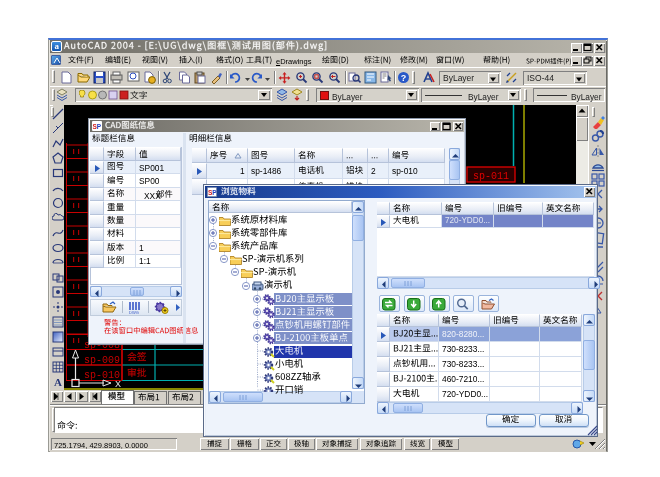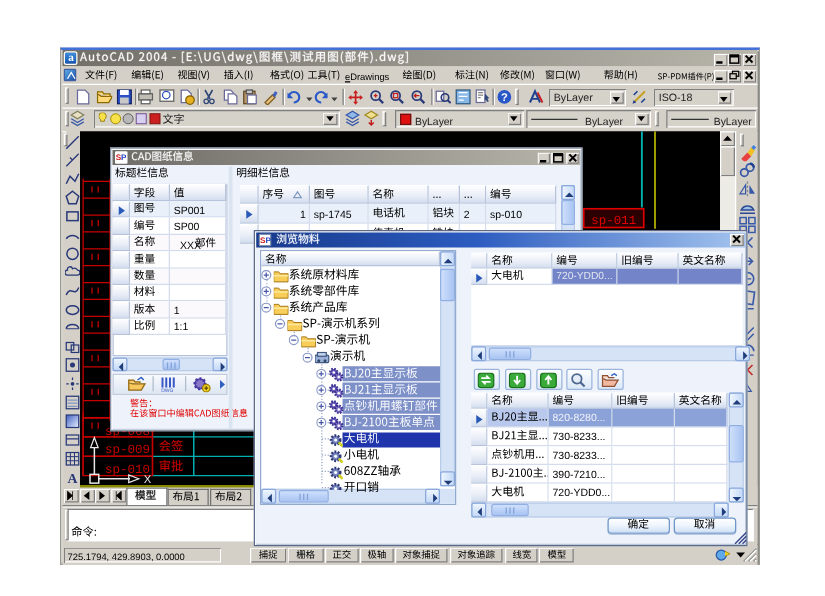--- a/index.html
+++ b/index.html
@@ -363,21 +363,21 @@
     </svg>
   </div>
 <div style="position:absolute;left:504.5px;top:71px;width:13px;height:13px;overflow:hidden;">
     <svg width="13" height="13">
       <path d="M2 11 L11 2" stroke="#c8a020" stroke-width="1.5"></path>
       <path d="M2 5 l3-3 M8 11 l3-3" stroke="#204090" stroke-width="1.3"></path>
       <path d="M1 12 l3-1 -2-2z" fill="#204090"></path>
     </svg>
   </div>
 <div style="position:absolute;left:523px;top:71px;width:64px;height:14px;background:#d5d2ca;box-shadow:inset 1px 1px 0 #808080,inset -1px -1px 0 #fff;">
-    <div style="font:8.5px 'Liberation Sans';color:#222;margin:1.75px 0 0 4px">ISO-18</div>
+    <div style="font:8.5px 'Liberation Sans';color:#222;margin:1.75px 0 0 4px">ISO-44</div>
   </div>
 <div style="position:absolute;left:574px;top:73px;width:11px;height:10px;background:#d4d0c8;box-shadow:inset 1px 1px 0 #fff,inset -1px -1px 0 #808080;">
     <svg width="9" height="8" style="margin:1.5px 0 0 1px">
       <path d="M1 2.5 h6 l-3 4z" fill="#000"></path>
     </svg>
   </div>
 <div style="position:absolute;left:50px;top:86px;width:556px;height:18px;background:#d4d0c8;border-top:1px solid #fff;"></div>
 <div style="position:absolute;left:52px;top:89px;width:3px;height:12px;border-left:1px solid #fff;border-top:1px solid #fff;border-right:1px solid #808080;border-bottom:1px solid #808080;"></div>
 <div style="position:absolute;left:56px;top:88px;width:13px;height:14px;overflow:hidden;">
     <svg width="13" height="14">
@@ -1066,21 +1066,21 @@
 <div style="position:absolute;left:192px;top:163px;width:15px;height:16px;background:linear-gradient(180deg,#fdfdfe 0%,#e8edf6 60%,#d4def0 100%);border-right:1px solid #b6c3da;border-bottom:1px solid #b6c3da;border-top:1px solid #fff;padding:2.7px 0 0 3px;"></div>
 <div style="position:absolute;left:194px;top:166px">
     <svg width="7" height="9" style="margin:1px 0 0 2px">
       <path d="M1 1 v7 l5-3.5z" fill="#2858b8"></path>
     </svg>
   </div>
 <div style="position:absolute;left:207px;top:163px;width:41px;height:16px;background:#e9f0fa;border-right:1px solid #d2dcec;border-bottom:1px solid #d2dcec;padding:2.8px 0 0 33px;overflow:hidden;">
     <div style="font:8.4px 'Liberation Sans';color:#000">1</div>
   </div>
 <div style="position:absolute;left:248px;top:163px;width:47px;height:16px;background:#e9f0fa;border-right:1px solid #d2dcec;border-bottom:1px solid #d2dcec;padding:2.8px 0 0 3px;overflow:hidden;">
-    <div style="font:8.4px 'Liberation Sans';color:#000">sp-1745</div>
+    <div style="font:8.4px 'Liberation Sans';color:#000">sp-1486</div>
   </div>
 <div style="position:absolute;left:295px;top:163px;width:48px;height:16px;background:#e9f0fa;border-right:1px solid #d2dcec;border-bottom:1px solid #d2dcec;padding:2.7px 0 0 3px;overflow:hidden;">
     <svg style=";overflow:visible" width="26" height="11">
       <g fill="#000" transform="translate(0 7.22) scale(8.6)">
         <use href="#q7535" x="0.0"></use>
         <use href="#q8bdd" x="1.0"></use>
         <use href="#q673a" x="2.0"></use>
       </g>
     </svg>
   </div>
@@ -1685,21 +1685,21 @@
         <use href="#q30" x="2.649"></use>
         <use href="#q30" x="3.204"></use>
         <use href="#q4e3b" x="3.759"></use>
         <use href="#q2e" x="4.759"></use>
         <use href="#q2e" x="5.037"></use>
         <use href="#q2e" x="5.315"></use>
       </g>
     </svg>
   </div>
 <div style="position:absolute;left:439px;top:372px;width:51px;height:15px;background:#fff;border-right:1px solid #d2dcec;border-bottom:1px solid #d2dcec;padding:2.3px 0 0 3px;overflow:hidden;">
-    <div style="font:8.4px 'Liberation Sans';color:#000">390-7210...</div>
+    <div style="font:8.4px 'Liberation Sans';color:#000">460-7210...</div>
   </div>
 <div style="position:absolute;left:490px;top:372px;width:50px;height:15px;background:#fff;border-right:1px solid #d2dcec;border-bottom:1px solid #d2dcec;padding:2.2px 0 0 3px;overflow:hidden;"></div>
 <div style="position:absolute;left:540px;top:372px;width:42px;height:15px;background:#fff;border-right:1px solid #d2dcec;border-bottom:1px solid #d2dcec;padding:2.2px 0 0 3px;overflow:hidden;"></div>
 <div style="position:absolute;left:377px;top:387px;width:13px;height:15px;background:linear-gradient(180deg,#fdfdfe 0%,#e8edf6 60%,#d4def0 100%);border-right:1px solid #b6c3da;border-bottom:1px solid #b6c3da;border-top:1px solid #fff;padding:2.2px 0 0 3px;"></div>
 <div style="position:absolute;left:390px;top:387px;width:49px;height:15px;background:#fff;border-right:1px solid #d2dcec;border-bottom:1px solid #d2dcec;padding:2.0999999999999996px 0 0 3px;overflow:hidden;">
     <svg style=";overflow:visible" width="27" height="11">
       <g fill="#000" transform="translate(0 7.39) scale(8.8)">
         <use href="#q5927" x="0.0"></use>
         <use href="#q7535" x="1.0"></use>
         <use href="#q673a" x="2.0"></use>

